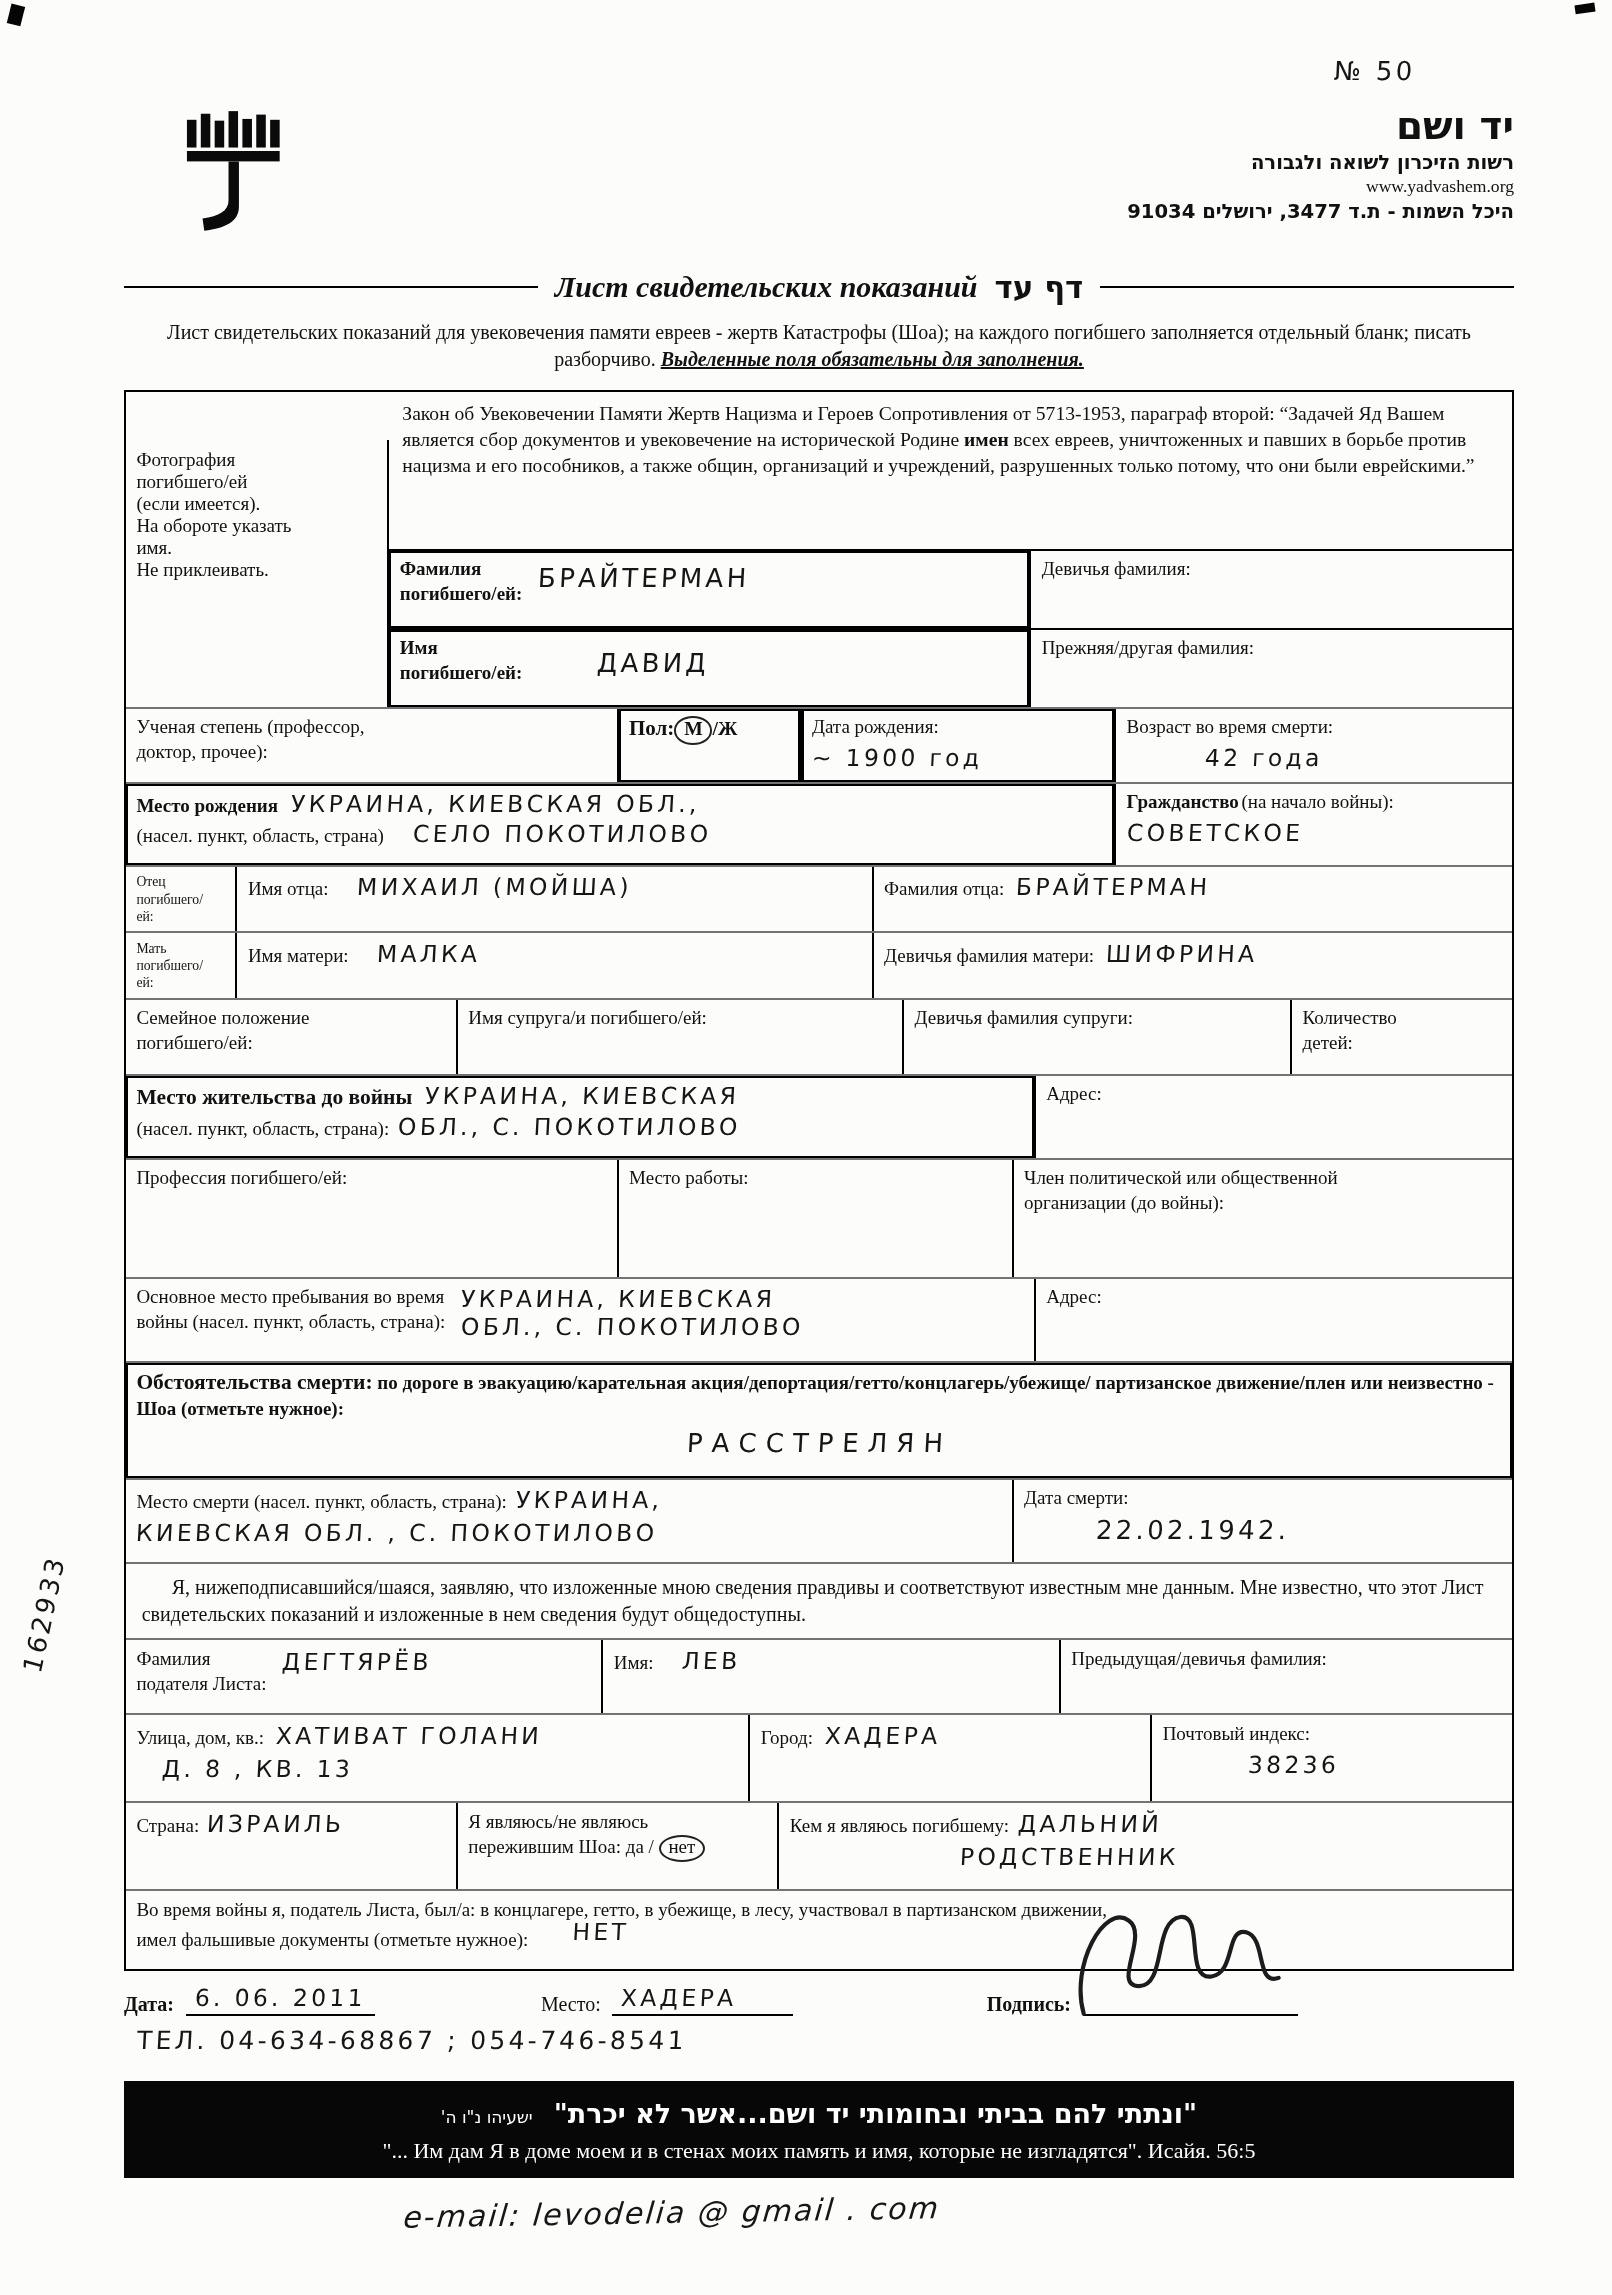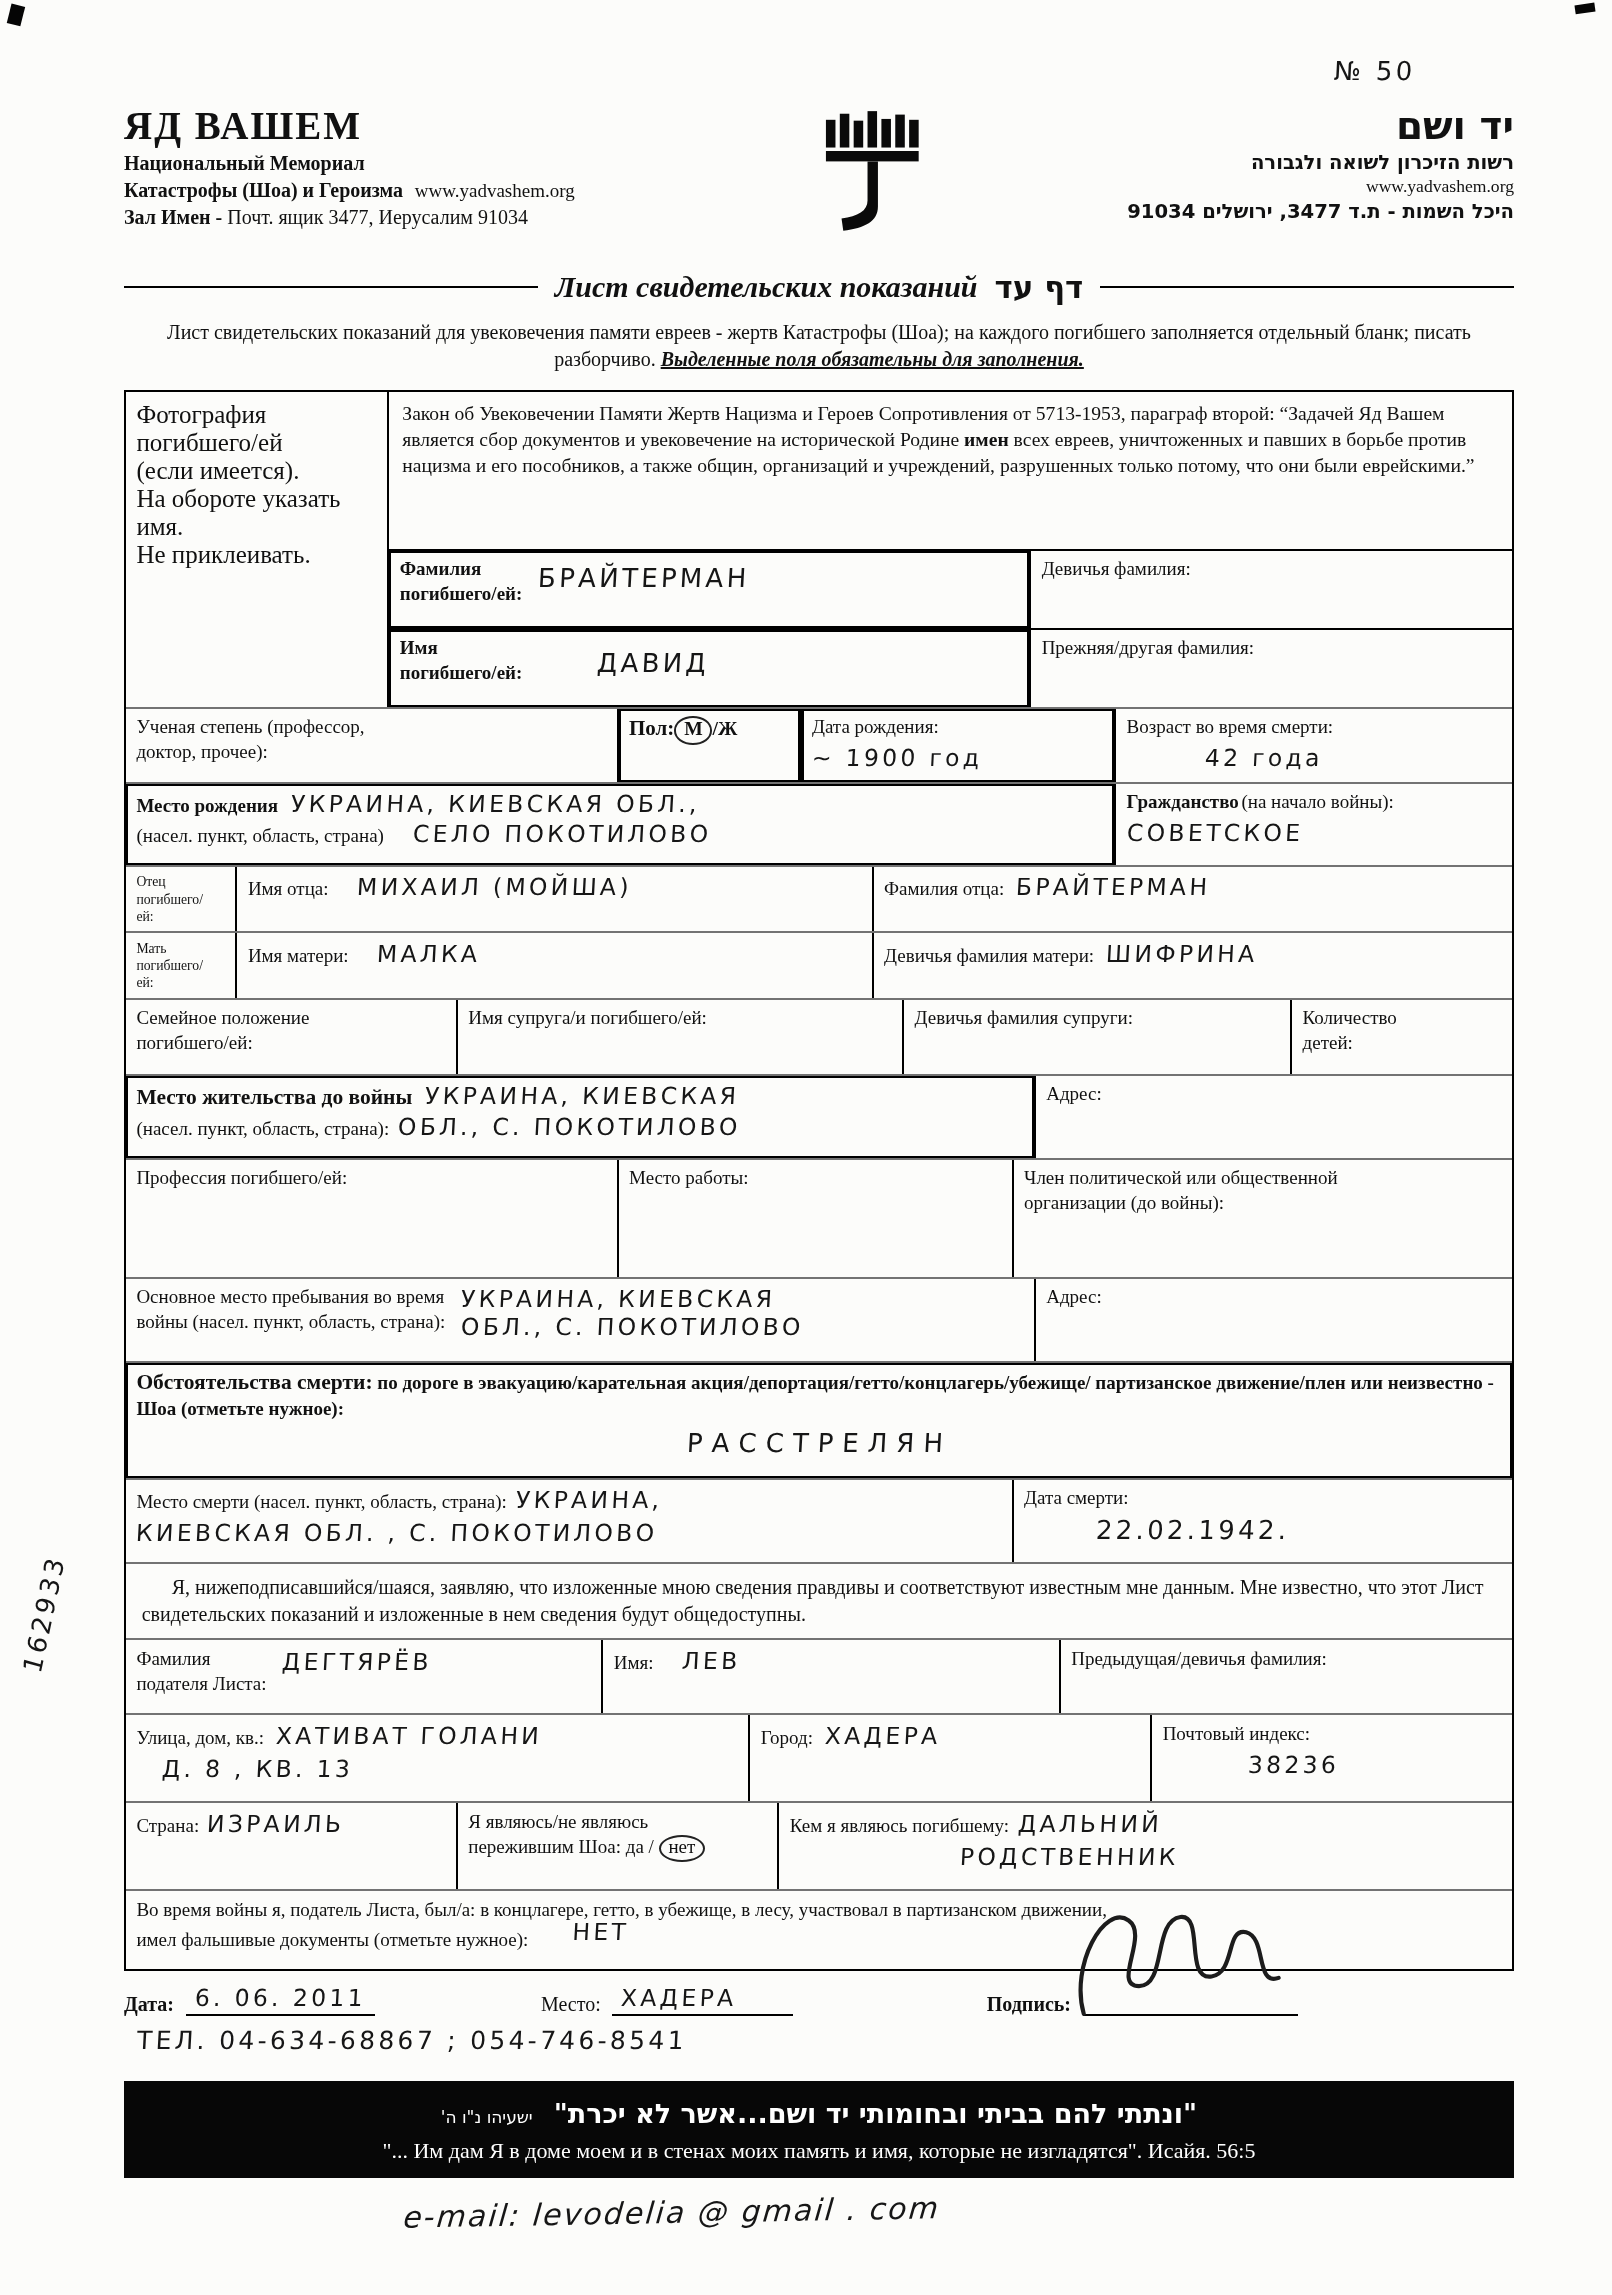--- a/index.html
+++ b/index.html
@@ -49,21 +49,21 @@
   .ftable{margin-top:17px;border:2.6px solid #000;}
   .tr{display:flex;}
   .tr + .tr{border-top:2px solid #737373;}
   .td{box-sizing:border-box;padding:6.5px 10.4px;}
   .td + .td{border-left:2px solid #000;}
   .hv{box-shadow:inset 0 0 0 2px #000;}
   .lbl{font-size:19px;line-height:1.3;}
   .lbl-sm{font-size:13.7px;line-height:1.25;}
   .colR{flex:1;display:flex;flex-direction:column;justify-content:space-between;}
   .subrow{display:flex;border-top:2px solid #000;flex:1;}
-  .photo-cell{width:19%;border-right:2px solid #000;padding:9px 10.4px;box-sizing:border-box;font-size:25px;}
+  .photo-cell{width:19%;border-right:2px solid #000;padding:9px 10.4px;box-sizing:border-box;font-size:19px;margin-top:48px;}
   .law-cell{padding:9px 13px;font-size:19.6px;line-height:1.32;min-height:157px;box-sizing:border-box;}
   .hwline{margin-top:3.9px;}
   .circ{border:2px solid #222;border-radius:50%;padding:0 7.8px 2.6px;display:inline-block;line-height:1.1;}
   .flexcell{display:flex;gap:15.7px;align-items:flex-start;}
 
   
   .dateline{display:flex;align-items:flex-end;margin-top:13px;font-size:20px;gap:11.7px;}
   .uline{display:inline-block;border-bottom:2px solid #000;min-width:163px;padding:0 9px 1.3px;}
   .sig-anchor{position:relative;display:inline-block;min-width:215px;border-bottom:2px solid #000;height:29px;}
   .sig-anchor svg{position:absolute;left:-19.6px;bottom:-26px;}
@@ -88,30 +88,20 @@
     <span class="hw hw-big">№ 50</span>
   </div>
 
   <div class="margin-number">
     <span class="hw hw-big">162933</span>
   </div>
 
   <div class="content">
 
     <div class="hdr">
-      <div class="hdr-left">
-        <div class="org-title">ЯД ВАШЕМ</div>
-        <div class="org-line">Национальный Мемориал</div>
-        <div class="org-line">
-          <span>Катастрофы (Шоа) и Героизма</span><span class="org-url">www.yadvashem.org</span>
-        </div>
-        <div class="org-line">
-          <span>Зал Имен -</span><span class="org-rest"> Почт. ящик 3477, Иерусалим 91034</span>
-        </div>
-      </div>
       <div class="hdr-logo">
         <svg viewBox="0 0 120 160" width="104" height="140">
           <g fill="#0a0a0a">
             <rect x="8" y="14" width="11" height="32"></rect>
             <rect x="24" y="7" width="11" height="39"></rect>
             <rect x="40" y="15" width="11" height="31"></rect>
             <rect x="56" y="4" width="11" height="42"></rect>
             <rect x="72" y="13" width="11" height="33"></rect>
             <rect x="88" y="8" width="11" height="38"></rect>
             <rect x="104" y="14" width="11" height="32"></rect>

